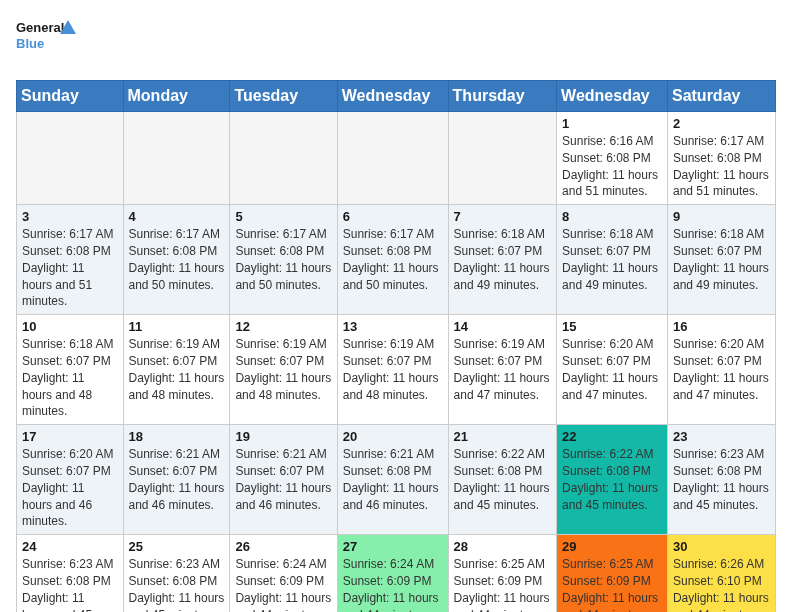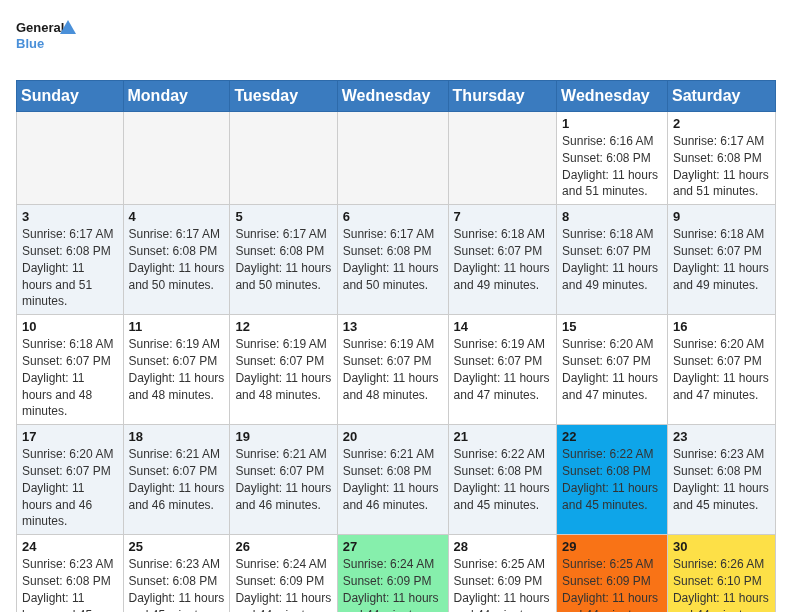--- a/index.html
+++ b/index.html
@@ -235,21 +235,21 @@
           <div class="day-info" style="white-space: pre-line;">Sunrise: 6:21 AM
 Sunset: 6:08 PM
 Daylight: 11 hours and 46 minutes.</div>
         </td>
         <td style="background-color: rgb(238, 243, 248);">
           <span class="day-num">21</span>
           <div class="day-info" style="white-space: pre-line;">Sunrise: 6:22 AM
 Sunset: 6:08 PM
 Daylight: 11 hours and 45 minutes.</div>
         </td>
-        <td style="background-color: #0ea5e9;">
+        <td style="background-color: #14b8a6;">
           <span class="day-num">22</span>
           <div class="day-info" style="white-space: pre-line;">Sunrise: 6:22 AM
 Sunset: 6:08 PM
 Daylight: 11 hours and 45 minutes.</div>
         </td>
         <td style="background-color: rgb(238, 243, 248);">
           <span class="day-num">23</span>
           <div class="day-info" style="white-space: pre-line;">Sunrise: 6:23 AM
 Sunset: 6:08 PM
 Daylight: 11 hours and 45 minutes.</div>

